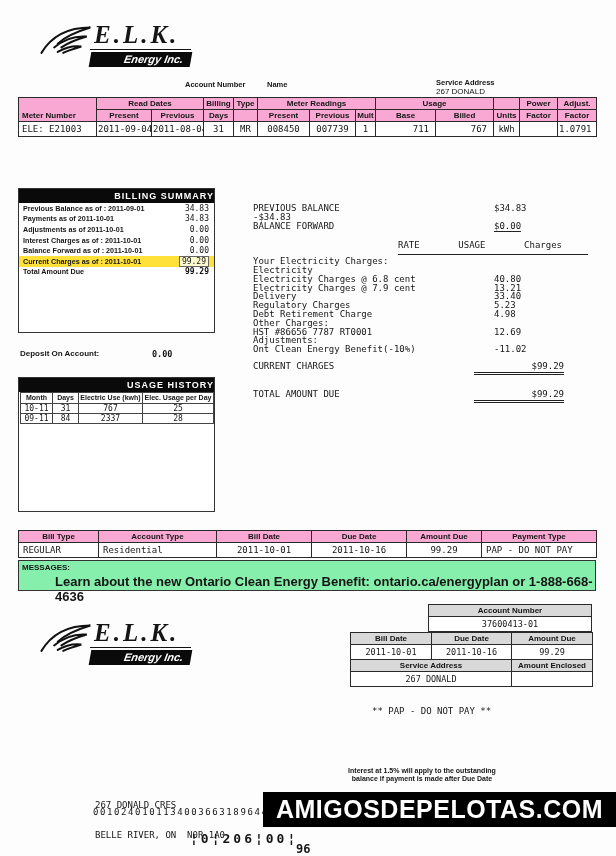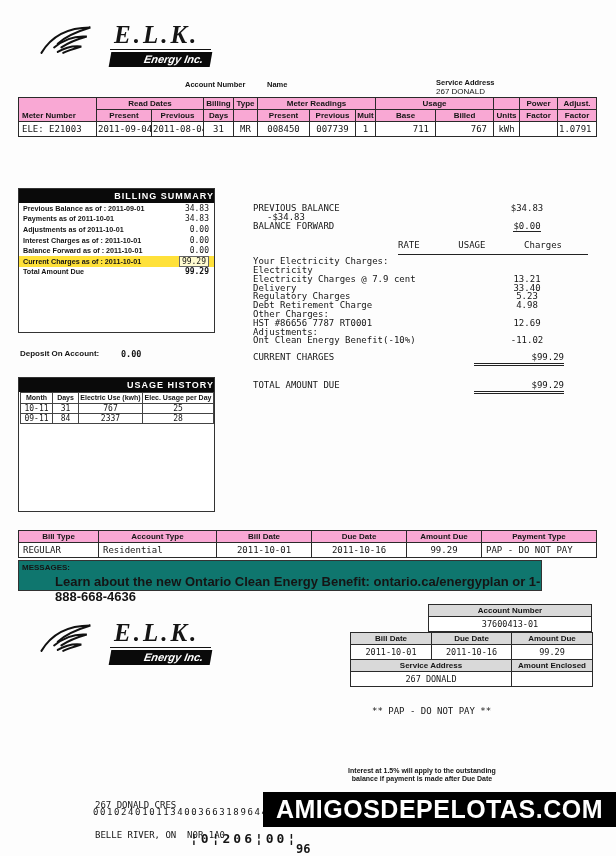--- a/index.html
+++ b/index.html
@@ -4,21 +4,21 @@
 <style>
   * { margin:0; padding:0; box-sizing:border-box; }
   html,body { background:#e9e9e9; }
   .page {
     position:relative; width:616px; height:856px; margin:0 auto;
     background:#fdfdfd; color:#151515; overflow:hidden;
     font-family:"Liberation Sans", sans-serif;
   }
 
   
-  .logo { position:absolute; display:flex; align-items:flex-start;gap:20px; }
+  .logo { position:absolute; display:flex; align-items:flex-start; }
   .logo-main { top:22px; left:36px; }
   .logo-stub { top:620px; left:36px; }
   .logo svg { margin-right:-4px; }
   .logo-right { display:flex; flex-direction:column; }
   .logo-name {
     font-family:"Liberation Serif", serif; font-weight:bold; font-style:italic;
     font-size:25px; line-height:26px; letter-spacing:3px; padding-left:4px;
   }
   .logo-rule { height:1px; background:#111; margin:1px 0 2px; }
   .logo-banner {
@@ -53,44 +53,44 @@
   .brow .bv { font-family:"DejaVu Sans Mono", monospace; font-size:8px; }
   .brow.hl { background:#ffe13a; }
   .brow.hl .bv { border:1px solid #666; background:#fffbd0; padding:0 2px; }
   .brow.total .bv { font-weight:bold; }
 
   
   .charges { position:absolute; left:253px; top:204px; width:335px;
              font-family:"DejaVu Sans Mono", monospace; font-size:9px; line-height:8.8px; }
   .cline { display:flex; padding-right:28px; }
   .cline .cl { flex:1; white-space:nowrap; }
-  .cline .cv { width:66px; text-align:center; }
+  .cline .cv { width:66px; text-align:left; }
   .ul { border-bottom:1px solid #222; }
   .chdr { display:flex; margin:11px 0 2px; }
   .chdr .csp { width:145px; }
   .chdr .ccols { flex:1; display:flex; justify-content:space-between; border-bottom:1px solid #222; padding:0 26px 4px 0; }
   .cbig { display:flex; padding-right:24px; margin-top:8px; }
   .cbig .cl { flex:1; }
   .cbig .cv { width:90px; text-align:right; border-bottom:3px double #222; padding-bottom:1px; }
   .cbig.tot { margin-top:15px; }
 
   
   .deposit { position:absolute; left:20px; top:349px; display:flex; }
-  .deposit .dl { font-weight:bold; font-size:8px; width:101px; }
+  .deposit .dl { font-weight:bold; font-size:8px; width:132px; }
   .deposit .dv { font-family:"DejaVu Sans Mono", monospace; font-weight:bold; font-size:8.5px; }
 
   
   .uhist { position:absolute; left:18px; top:377px; width:197px; height:135px; border:1px solid #333; background:#fff; }
   .utable { border-collapse:collapse; table-layout:fixed; width:193px; margin:0 1px; }
   .utable td { border:1px solid #444; text-align:center; overflow:hidden; }
   .utable .uh td { font-weight:bold; font-size:7px; line-height:7.5px; padding:1px 0; white-space:normal; }
   .utable .ud td { font-family:"DejaVu Sans Mono", monospace; font-size:8px; padding:0; }
 
   
-  .messages { position:absolute; left:18px; top:560px; width:524px; height:31px; border:1px solid #333; background:#0f766e; }
+  .messages { position:absolute; left:18px; top:560px; width:578px; height:31px; border:1px solid #333; background:#86efac; }
   .mtitle { font-weight:bold; font-size:8px; padding:2px 0 0 3px; }
   .mtext { font-size:13px; padding:2px 0 0 36px;font-weight:bold; }
 
   
   .stub-acct { position:absolute; left:428px; top:604px; width:164px; }
   .stub-main { position:absolute; left:350px; top:632px; width:242px; }
   .sh { background:#d9d9d9; font-weight:bold; font-size:8px; text-align:center; padding:1px; }
   .sv { font-family:"DejaVu Sans Mono", monospace; font-size:8.5px; text-align:center; padding:2px 1px; height:14px; }
   .pap { position:absolute; left:372px; top:706px; font-family:"DejaVu Sans Mono", monospace; font-size:9px; }
 
@@ -245,20 +245,24 @@
         <span>USAGE</span>
         <span>Charges</span>
       </div>
     </div>
     <div class="cline">
         <span class="cl">Your Electricity Charges:</span>
       </div>
     <div class="cline">
         <span class="cl">Electricity</span>
       </div>
+    <div class="cline">
+      <span class="cl">Electricity Charges @ 6.8 cent</span>
+      <span class="cv">40.80</span>
+    </div>
     <div class="cline">
       <span class="cl">Electricity Charges @ 7.9 cent</span>
       <span class="cv">13.21</span>
     </div>
     <div class="cline">
       <span class="cl">Delivery</span>
       <span class="cv">33.40</span>
     </div>
     <div class="cline">
       <span class="cl">Regulatory Charges</span>

